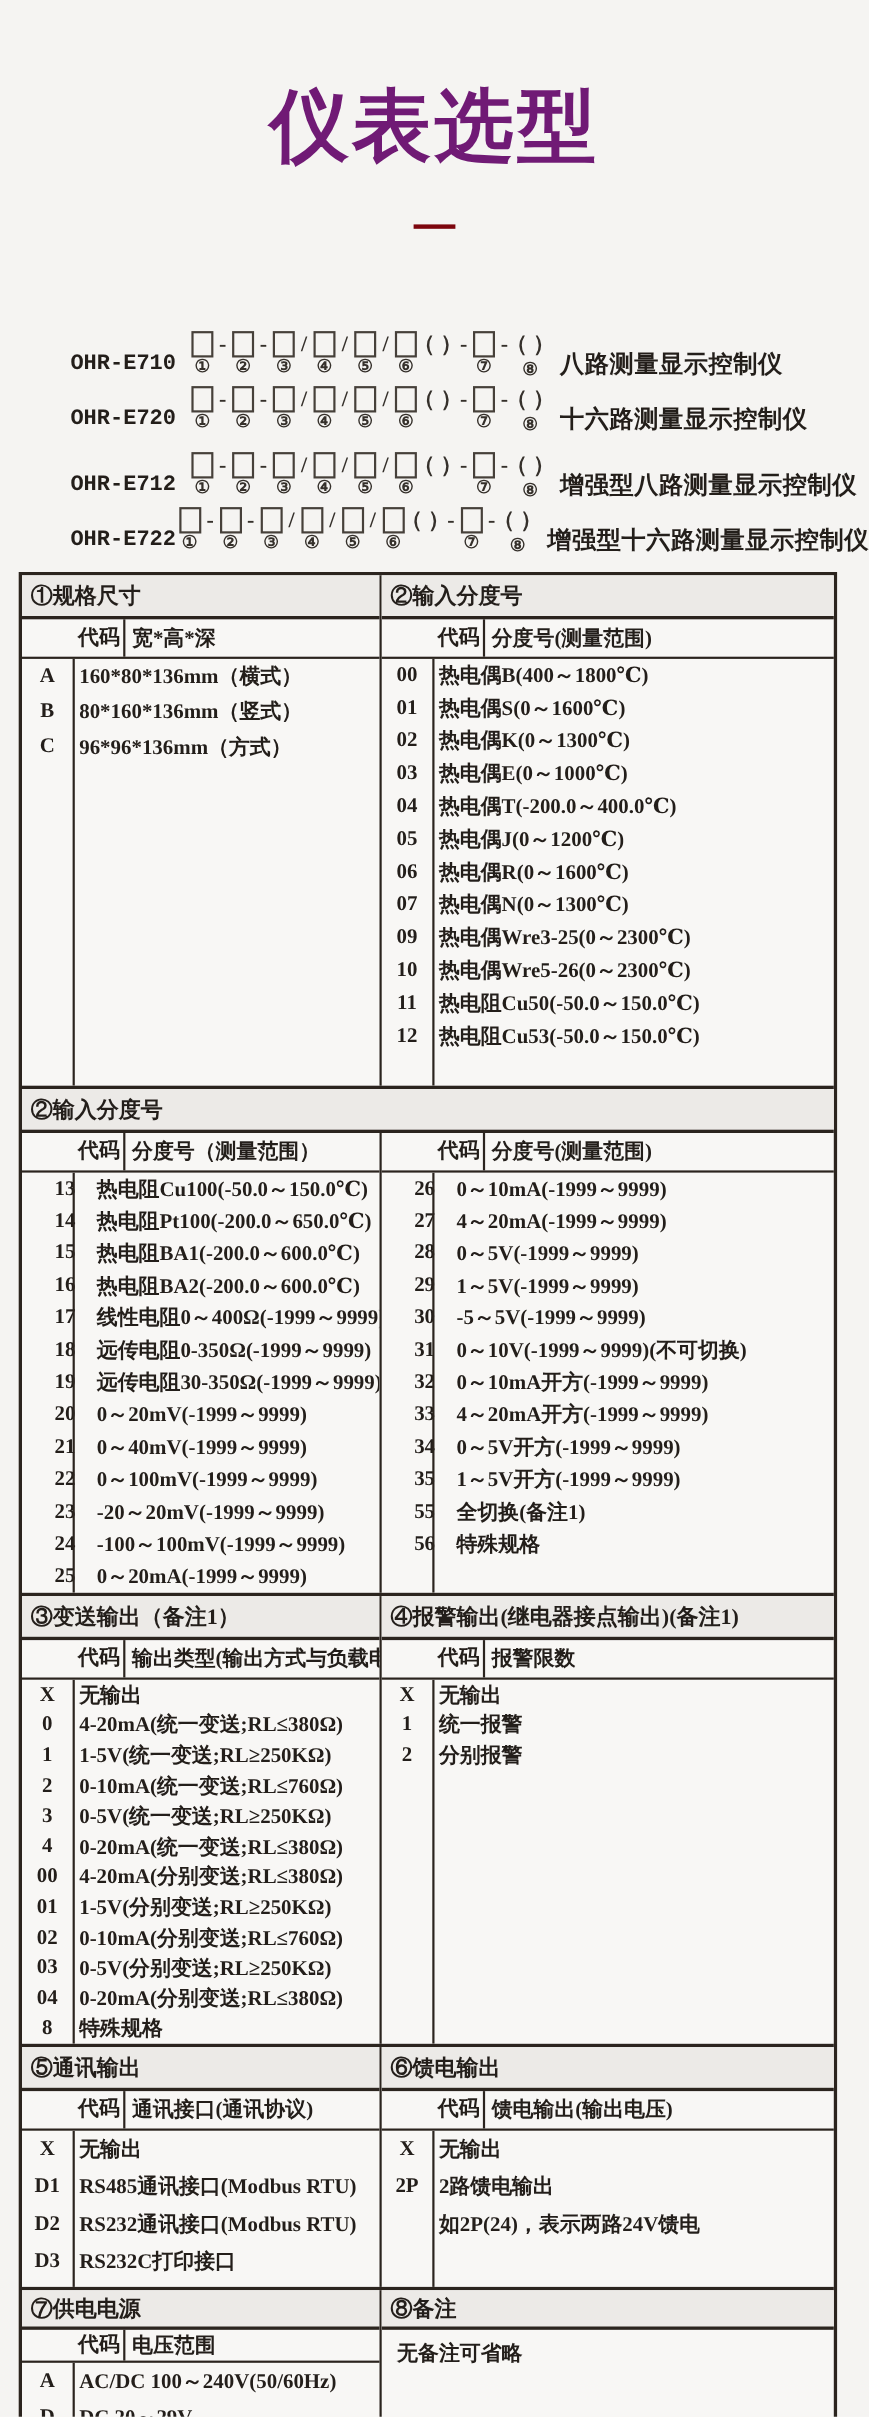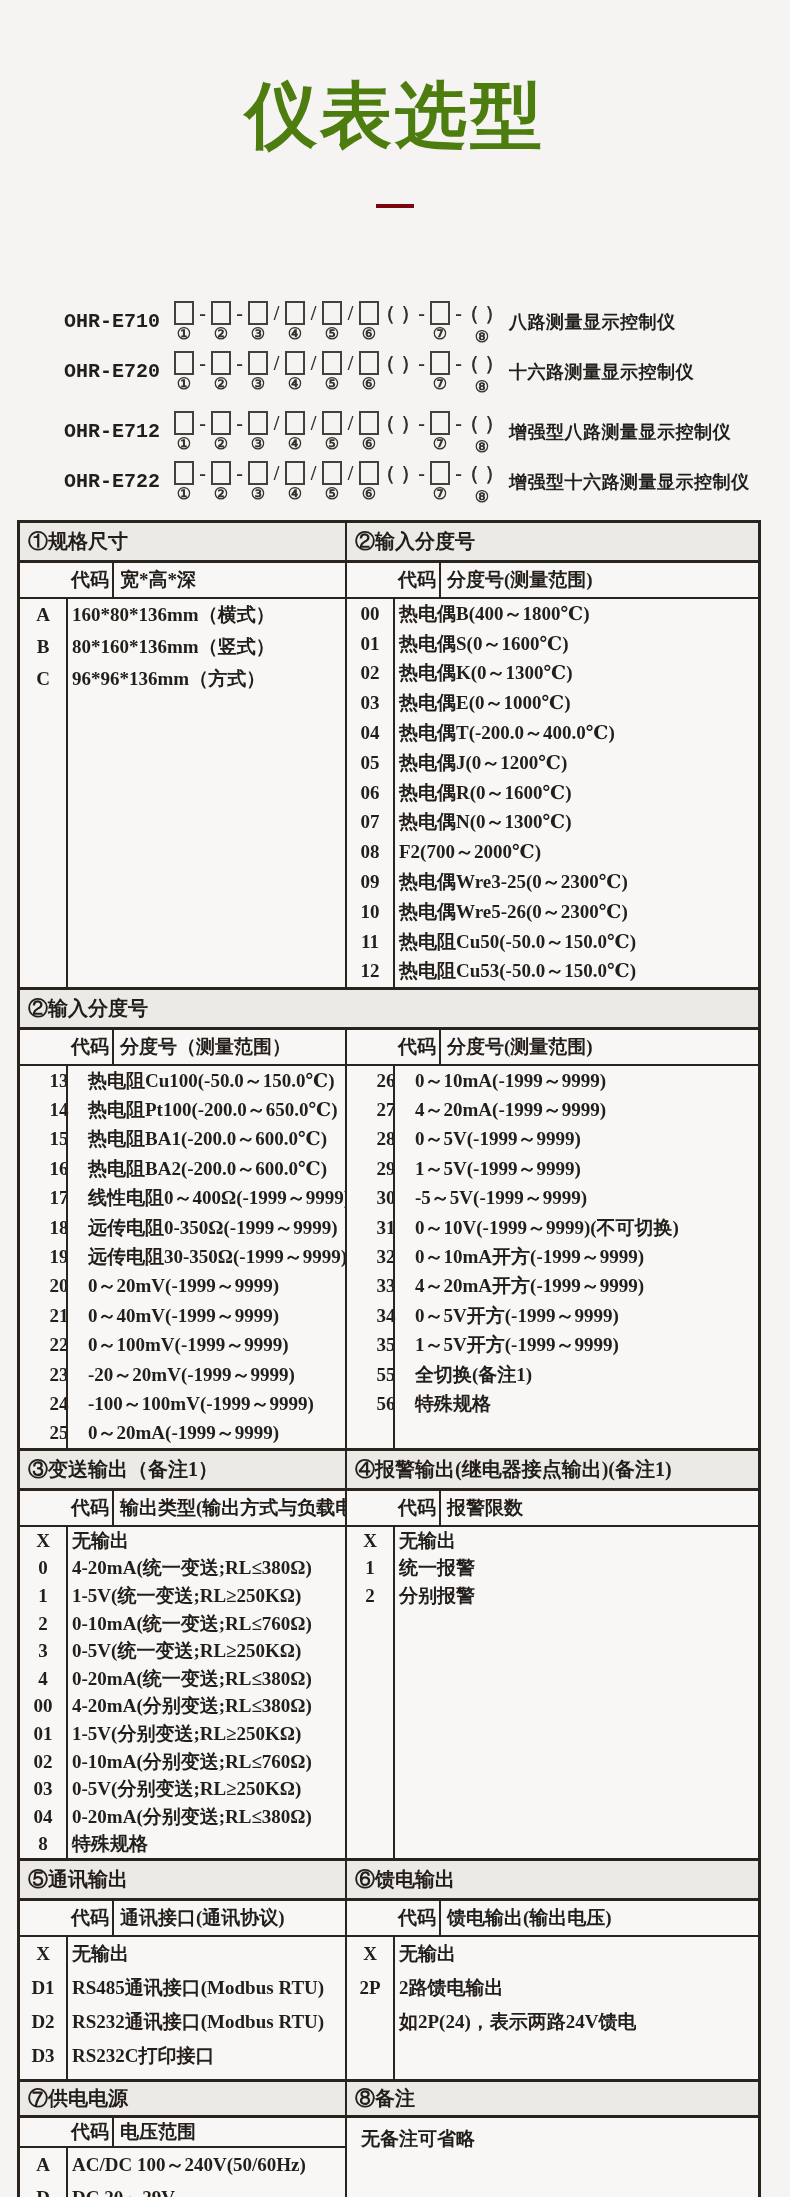--- a/index.html
+++ b/index.html
@@ -4,42 +4,42 @@
 <style>
   html,body{margin:0;padding:0;}
   body{
     width:790px;height:2197px;overflow:hidden;position:relative;
     background:#f5f4f2;color:#231e1a;
     font-family:"Liberation Serif","DejaVu Serif",serif;
   }
   
   .title{
     margin:0;padding-top:72px;text-align:center;
-    font-size:72px;line-height:1.2;font-weight:bold;letter-spacing:3px;color:#4d7c0f;
+    font-size:72px;line-height:1.2;font-weight:bold;letter-spacing:3px;color:#701a75;
     font-family:"Liberation Sans","DejaVu Sans",sans-serif;
   }
   .title-dash{width:38px;height:4px;margin:46px auto 0;background:#7d060e;}
   
   .models{margin:90px 0 0 64px;}
-  .model-row{display:flex;align-items:center;margin-bottom:2px;height:48px;font-weight:bold;}
+  .model-row{display:flex;align-items:flex-end;margin-bottom:2px;height:48px;font-weight:bold;}
   .model-row.gap{margin-top:12px;}
   .model-name{
     width:108px;font-size:20px;line-height:30px;letter-spacing:0px;
     font-family:"Liberation Mono","DejaVu Sans Mono",monospace;font-weight:bold;white-space:nowrap;
   }
   .pattern{display:flex;align-items:flex-start;}
   .cell{display:flex;flex-direction:column;align-items:center;}
   .sym{height:30px;display:flex;align-items:center;justify-content:center;
        font-size:20px;line-height:30px;font-weight:bold;color:#35302b;}
   .sym.box{width:20px;height:24px;margin-top:3px;border:2px solid #46403a;box-sizing:border-box;background:transparent;}
   .cell.boxcell{width:24px;}
   .cell.sepcell{width:13px;}
   .cell.parcell{width:34px;white-space:nowrap;}
   .mark{height:18px;font-size:16px;line-height:18px;color:#35302b;}
-  .model-desc{font-size:18px;line-height:30px;margin-left:10px;white-space:nowrap;letter-spacing:0.5px;
+  .model-desc{font-size:22px;line-height:30px;margin-left:10px;white-space:nowrap;letter-spacing:0.5px;
     font-family:"Liberation Sans","DejaVu Sans",sans-serif;font-weight:bold;}
   
   .seltable{
     position:absolute;left:17px;top:520px;width:744px;box-sizing:border-box;
     border:3px solid #2b241e;background:#f8f7f5;
   }
   .band{border-bottom:3px solid #2b241e;}
   .band:last-child{border-bottom:none;}
   .full-header,.sec-header{
     height:37px;background:#eceae7;border-bottom:3px solid #2b241e;
@@ -424,24 +424,20 @@
             </div>
             <div class="sec-row">
               <span class="code">06</span>
               <span class="lab">热电偶R(0～1600℃)</span>
             </div>
             <div class="sec-row">
               <span class="code">07</span>
               <span class="lab">热电偶N(0～1300℃)</span>
             </div>
             <div class="sec-row">
-              <span class="code">08</span>
-              <span class="lab">F2(700～2000℃)</span>
-            </div>
-            <div class="sec-row">
               <span class="code">09</span>
               <span class="lab">热电偶Wre3-25(0～2300℃)</span>
             </div>
             <div class="sec-row">
               <span class="code">10</span>
               <span class="lab">热电偶Wre5-26(0～2300℃)</span>
             </div>
             <div class="sec-row">
               <span class="code">11</span>
               <span class="lab">热电阻Cu50(-50.0～150.0℃)</span>

